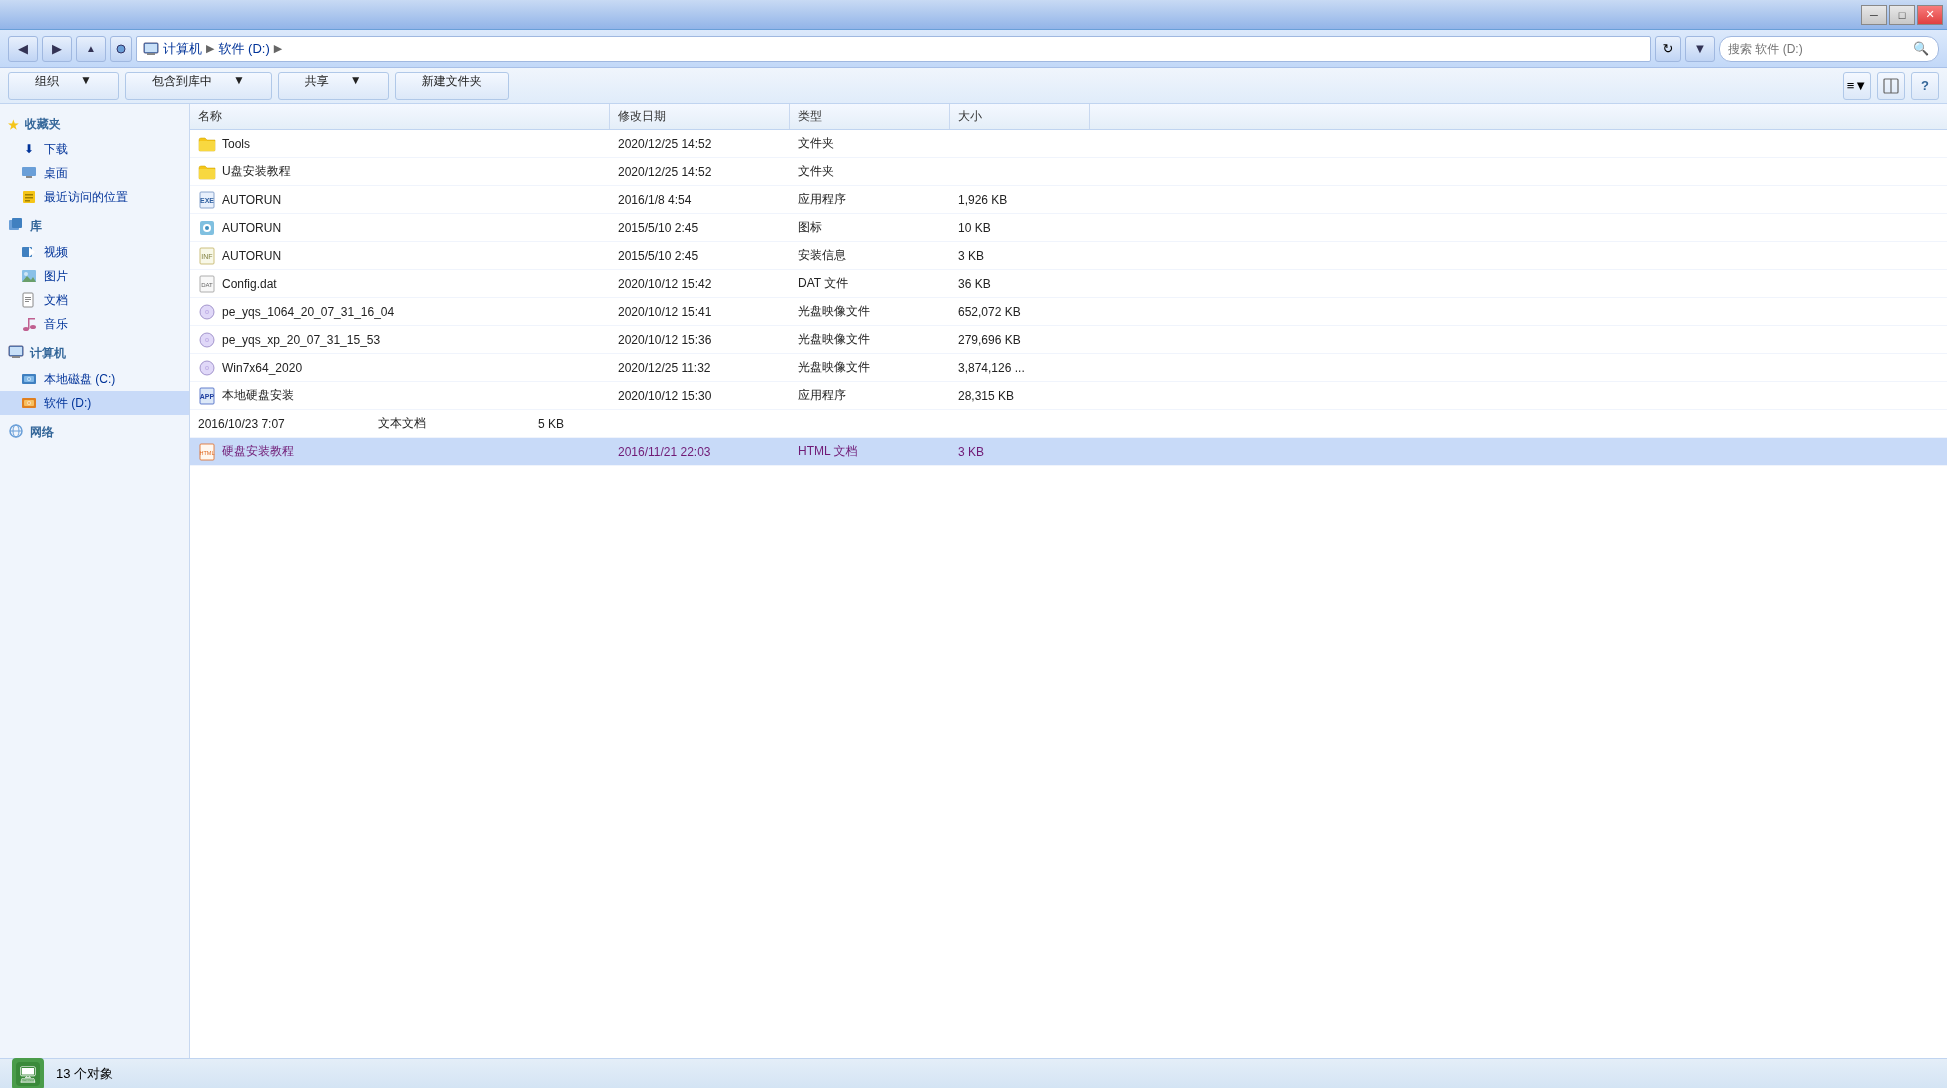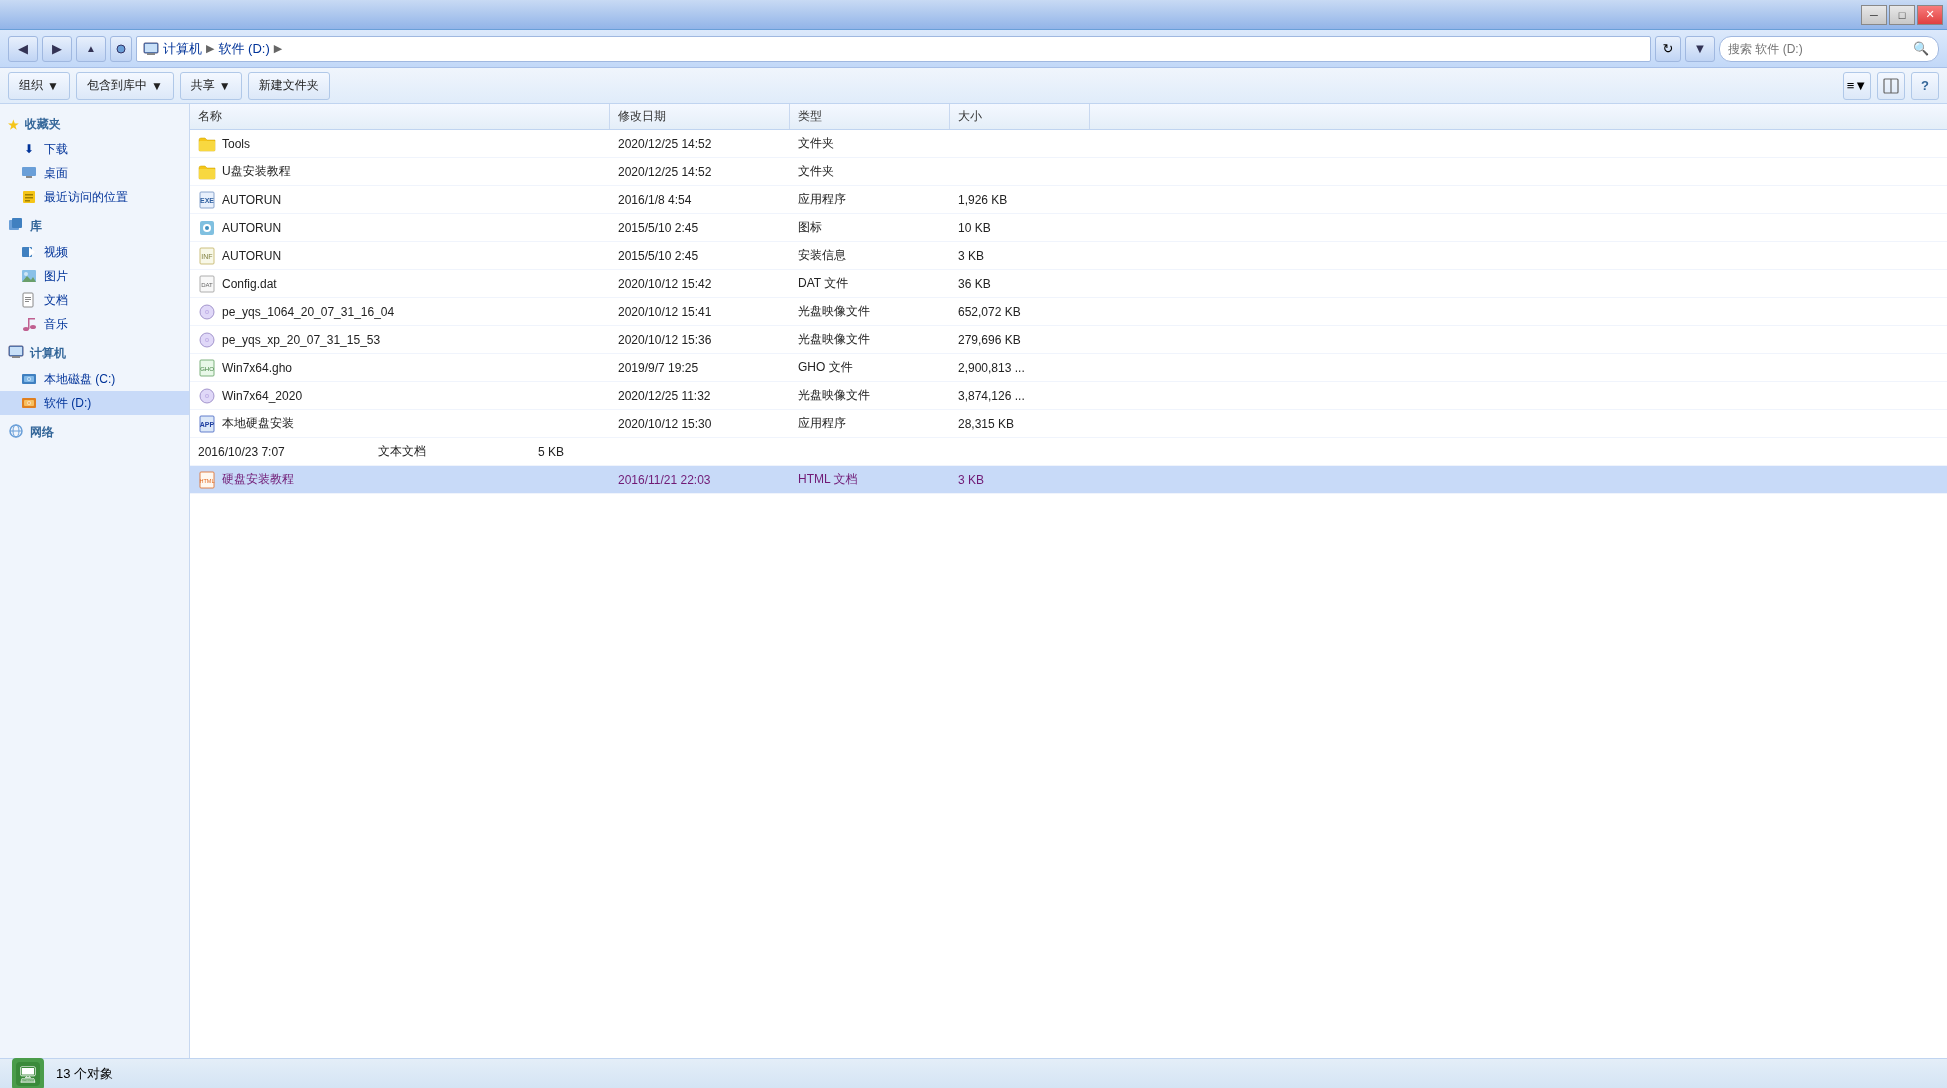--- a/index.html
+++ b/index.html
@@ -128,30 +128,30 @@
       height: 36px;
       background: linear-gradient(to bottom, #f0f5fc 0%, #e0ecfa 100%);
       display: flex;
       align-items: center;
       padding: 0 8px;
       gap: 6px;
       border-bottom: 1px solid #c0d4f0;
     }
     .tool-btn {
       height: 28px;
-      padding: 0 10px;
+      padding: 0 26px;
       background: linear-gradient(to bottom, #f4f8ff, #dce8f8);
       border: 1px solid #b0c8e8;
       border-radius: 3px;
       cursor: pointer;
       font-size: 12px;
       color: #222;
       display: flex;
-      align-items: center;
-      gap: 4px;
+      align-items: flex-start;
+      gap: 21px;
       font-family: inherit;
     }
     .tool-help {
       margin-left: auto;
       display: flex;
       align-items: center;
       gap: 6px;
     }
     .view-toggle {
       width: 28px;
@@ -647,34 +647,20 @@
       <span>pe_yqs_xp_20_07_31_15_53</span>
     </div>
     <div class="file-cell cell-date">2020/10/12 15:36</div>
     <div class="file-cell cell-type">光盘映像文件</div>
     <div class="file-cell cell-size">279,696 KB</div>
   </div>
         <div class="file-row">
     <div class="file-cell cell-name">
       <span class="file-icon">
               <svg width="18" height="18" viewBox="0 0 18 18">
-                <rect x="2" y="1" width="14" height="16" rx="1" fill="#e8f8e8" stroke="#60a060" stroke-width="0.8"></rect>
-                <text x="9" y="12" font-size="6" text-anchor="middle" fill="#408040">GHO</text>
-              </svg>
-            </span>
-      <span>Win7x64.gho</span>
-    </div>
-    <div class="file-cell cell-date">2019/9/7 19:25</div>
-    <div class="file-cell cell-type">GHO 文件</div>
-    <div class="file-cell cell-size">2,900,813 ...</div>
-  </div>
-        <div class="file-row">
-    <div class="file-cell cell-name">
-      <span class="file-icon">
-              <svg width="18" height="18" viewBox="0 0 18 18">
                 <circle cx="9" cy="9" r="7" fill="#e0d8f8" stroke="#9080c0" stroke-width="0.8"></circle>
                 <circle cx="9" cy="9" r="2" fill="#c0b0e8"></circle>
                 <circle cx="9" cy="9" r="0.8" fill="#fff"></circle>
               </svg>
             </span>
       <span>Win7x64_2020</span>
     </div>
     <div class="file-cell cell-date">2020/12/25 11:32</div>
     <div class="file-cell cell-type">光盘映像文件</div>
     <div class="file-cell cell-size">3,874,126 ...</div>

